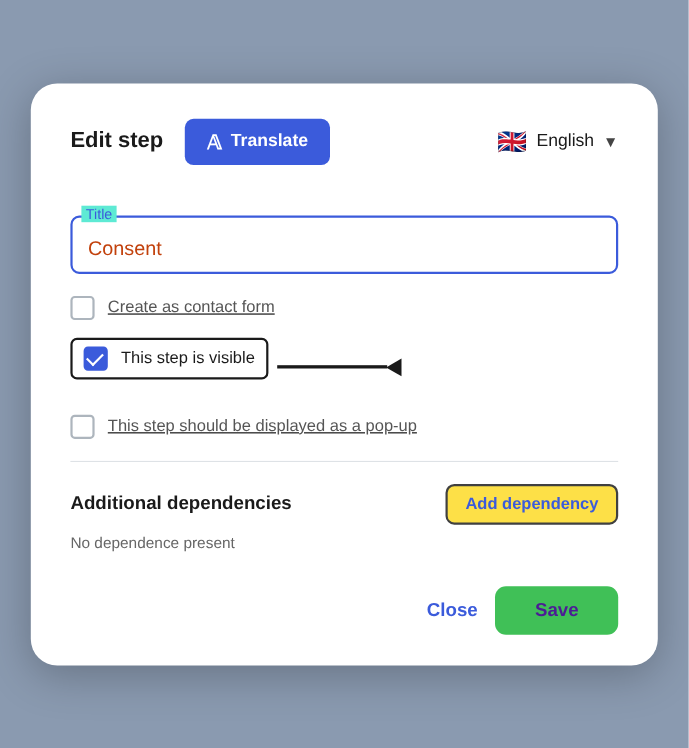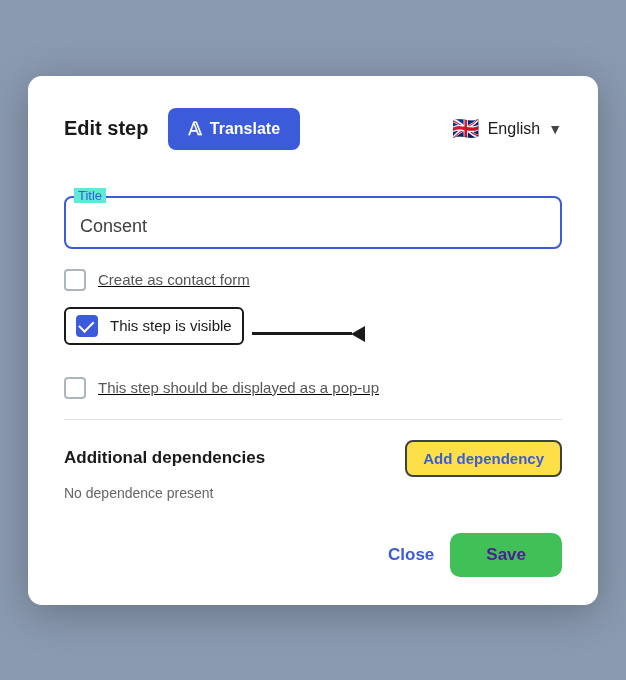--- a/index.html
+++ b/index.html
@@ -20,21 +20,21 @@
       width: 626px;
       height: 680px;
       background: #8a9ab0;
       display: flex;
       align-items: center;
       justify-content: center;
     }
 
     .modal {
       background: #fff;
-      border-radius: 14px;
+      border-radius: 24px;
       width: 570px;
       padding: 32px 36px 28px 36px;
       box-shadow: 0 8px 40px rgba(0,0,0,0.25);
       position: relative;
       z-index: 10;
     }
 
     
     .modal-header {
       display: flex;
@@ -108,21 +108,21 @@
       display: inline-block;
       z-index: 1;
     }
 
     .title-input {
       width: 100%;
       border: 2px solid #3b5bdb;
       border-radius: 8px;
       padding: 18px 14px 10px 14px;
       font-size: 18px;
-      color: #404040;
+      color: #c2410c;
       outline: none;
       font-family: inherit;
     }
 
     
     .checkbox-row {
       display: flex;
       align-items: center;
       gap: 12px;
       margin-bottom: 16px;

